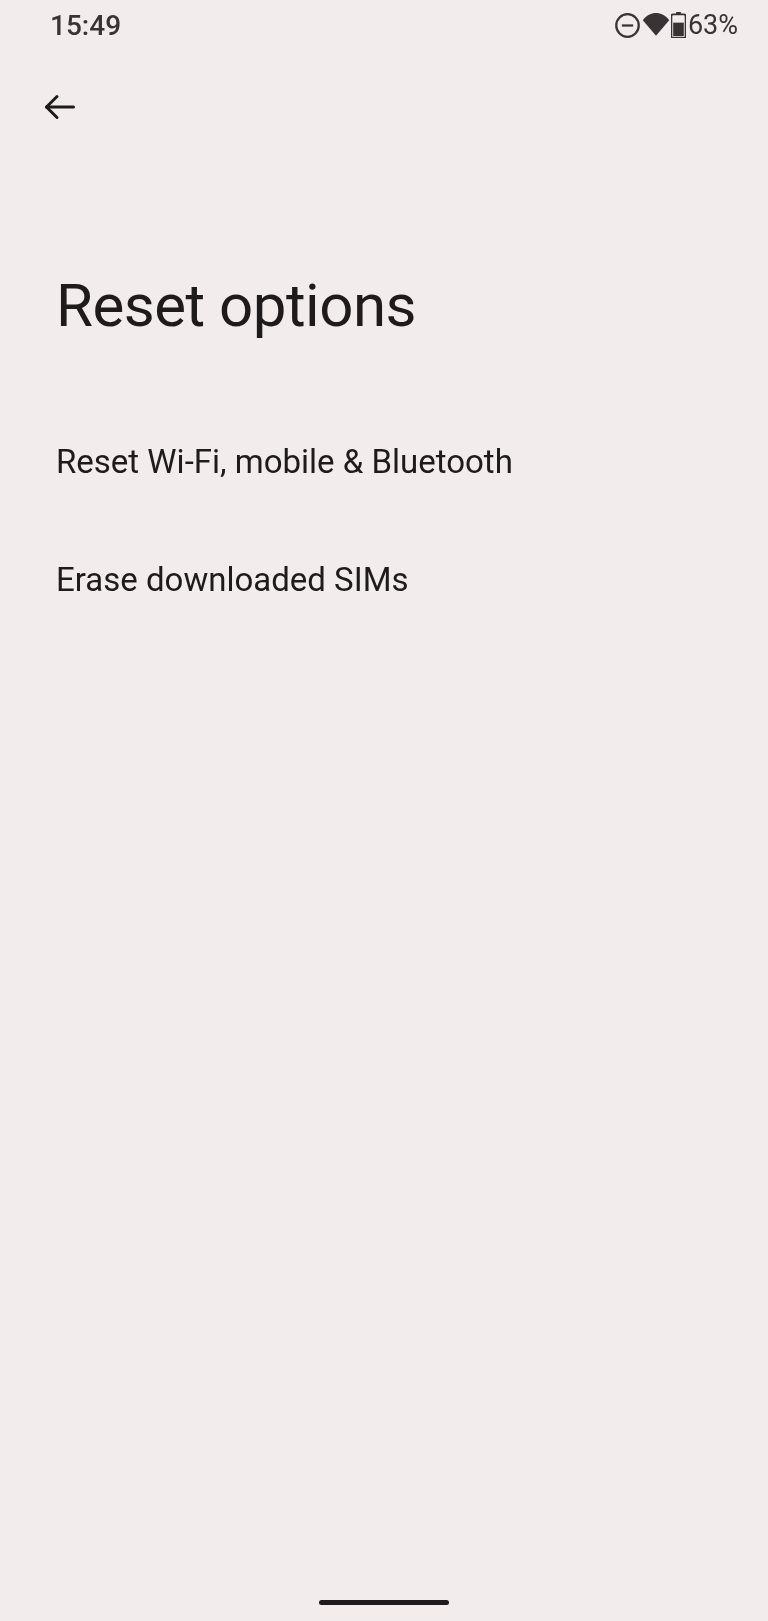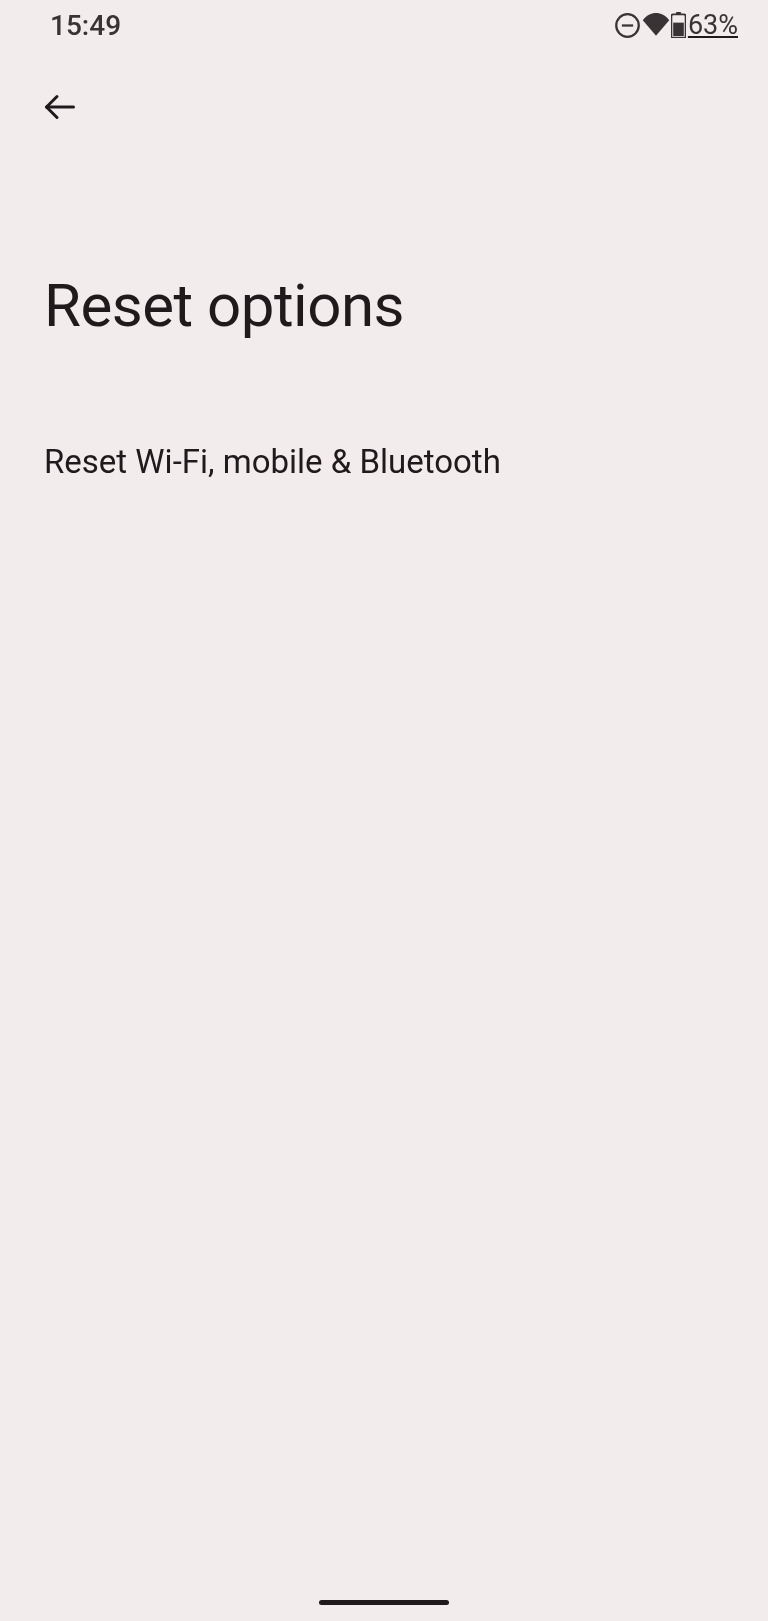--- a/index.html
+++ b/index.html
@@ -25,21 +25,20 @@
     }
     .status-time {
       font-size: 28px;
       font-weight: 500;
       color: #393335;
     }
     .status-right {
       display: flex;
       align-items: center;
       gap: 0;
-      text-decoration: underline;
     }
     .status-icon {
       display: flex;
       align-items: center;
     }
     .battery-text {
       font-size: 27px;
       font-weight: 400;
       color: #393335;
       margin-left: 2px;
@@ -53,25 +52,26 @@
       height: 48px;
       display: flex;
       align-items: center;
       justify-content: center;
       cursor: pointer;
     }
     .page-title {
       font-size: 60px;
       font-weight: 400;
       color: #1f1b1c;
-      padding: 125px 0 0 44px;
+      padding: 125px 0 0 56px;
       letter-spacing: -0.5px;
     }
     .options-list {
       padding-top: 62px;
+      padding-left: 12px;
     }
     .option-item {
       padding: 40px 44px 40px 44px;
       font-size: 33px;
       font-weight: 400;
       color: #1f1b1c;
       cursor: pointer;
       line-height: 1.15;
     }
     .nav-bar {
@@ -123,15 +123,18 @@
     </span>
   </div>
 </div>
 
 <h1 class="page-title">Reset options</h1>
 
 <div class="options-list">
   <div class="option-item">
     <span>Reset Wi-Fi, mobile &amp; Bluetooth</span>
   </div>
+  <div class="option-item">
+    <span>Erase downloaded SIMs</span>
+  </div>
 </div>
 
 <div class="nav-bar"></div>
 
 </body></html>

